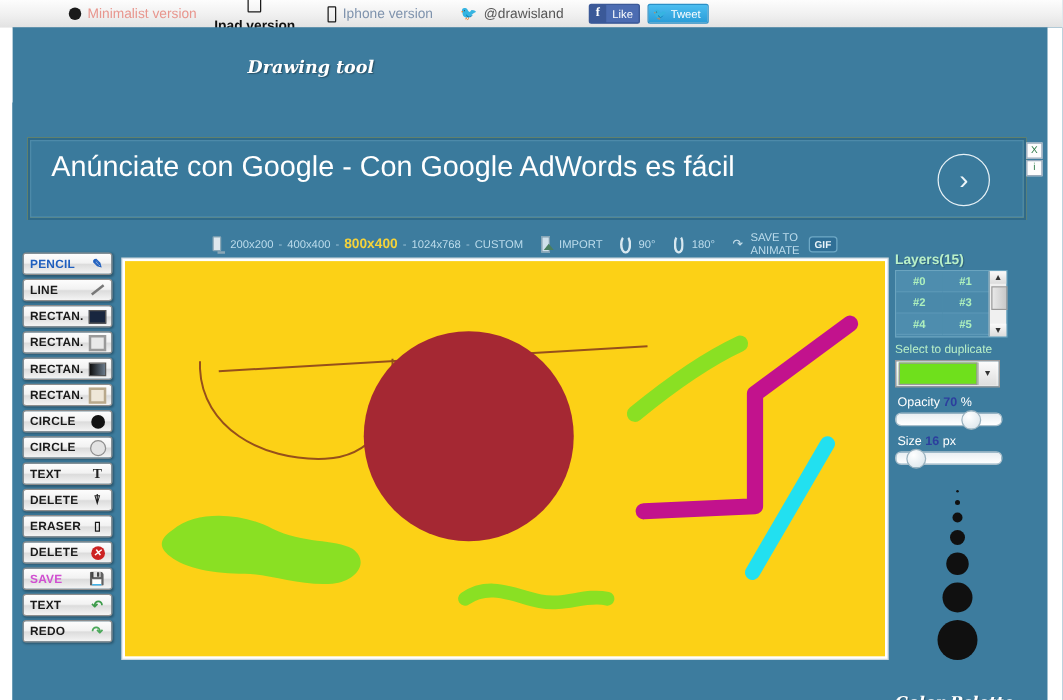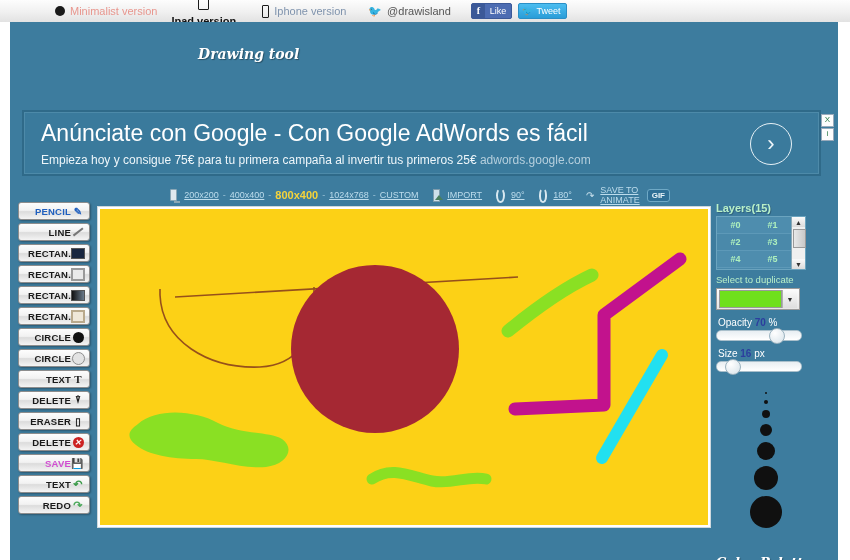--- a/index.html
+++ b/index.html
@@ -139,21 +139,21 @@
     display: flex; align-items: center; gap: 4px;
     font-size: 9px; color: #cfe6f1;
   }
   .mon-icon {
     width: 12px; height: 10px; background: #dfe8ee; border: 1px solid #8aa7b6;
     border-radius: 1px; position: relative; margin-right: 3px;
   }
   .mon-icon::after {
     content:""; position:absolute; left:3px; bottom:-3px; width:6px; height:2px; background:#8aa7b6;
   }
-  .sz-link { color: #bcdcec; text-decoration: underline; cursor: pointer; }
+  .sz-link { color: #bcdcec; cursor: pointer; }
   .sz-link.active { color: #f5d33a; font-weight: bold; font-size: 11px; text-decoration: none; }
   .sep { color: #9cc3d6; }
   .img-icon {
     width: 13px; height: 11px; background: #cfe0ea; border: 1px solid #7e9cad;
     position: relative; margin-left: 10px; margin-right: 3px;
   }
   .img-icon::after {
     content:""; position:absolute; left:1px; bottom:1px;
     border-left:4px solid transparent; border-right:4px solid transparent;
     border-bottom: 5px solid #4a7f5e;
@@ -180,21 +180,21 @@
     background: linear-gradient(to bottom, #fdfdfd 0%, #f2f2f2 46%, #dcdcdc 54%, #f4f4f4 100%);
     border: 1px solid #8d8d8d; border-radius: 3px;
     box-shadow: 1px 1px 2px rgba(0,0,0,0.3);
     display: flex; align-items: center; justify-content: space-between;
     padding: 0 4px 0 5px;
     font-size: 9.5px; font-weight: bold; color: #1a1a1a;
     letter-spacing: 0.2px;
   }
   .tool.sel { color: #1f5fbf; }
   .tool.save-tool { color: #d14fd1; }
-  .tool .lbl { flex: 1; text-align: right; }
+  .tool .lbl { flex: 1; text-align: left; }
   .tool .gl { width: 14px; height: 12px; display:flex; align-items:center; justify-content:center; }
 
   .g-pencil { font-size: 10px; }
   .g-line { display:block; width:12px; height:1.5px; background:#777; transform: rotate(-38deg); }
   .g-rect-fill { width: 12px; height: 9px; background: #18263f; border: 1px solid #555; }
   .g-rect-out { width: 12px; height: 9px; background: #e9e9e9; border: 2px solid #9a9a9a; }
   .g-rect-grad { width: 12px; height: 9px; background: linear-gradient(to right,#111,#6a7a8a); border: 1px solid #555; }
   .g-rect-soft { width: 12px; height: 9px; background: #efe7d8; border: 2px solid #b9a98c; }
   .g-circ-fill { width: 11px; height: 11px; border-radius: 50%; background: #111; }
   .g-circ-out { width: 11px; height: 11px; border-radius: 50%; background: #e3e3e3; border: 1.5px solid #8e8e8e; }
@@ -366,24 +366,20 @@
 
       <div id="left-gutter"></div>
 
       <div id="logo-row">
         <div id="tagline">Drawing tool</div>
       </div>
 
       <div id="ad-wrap">
         <div id="ad">
           <div id="ad-title">Anúnciate con Google - Con Google AdWords es fácil</div>
-          <div id="ad-sub">
-            <span>Empieza hoy y consigue 75€ para tu primera campaña al invertir tus primeros 25€</span>
-            <span class="dim">adwords.google.com</span>
-          </div>
           <div id="ad-arrow">›</div>
         </div>
         <div id="ad-badges">
           <div class="ad-badge">X</div>
           <div class="ad-badge">i</div>
         </div>
       </div>
 
       <div id="sizebar">
         <span class="mon-icon"></span>

